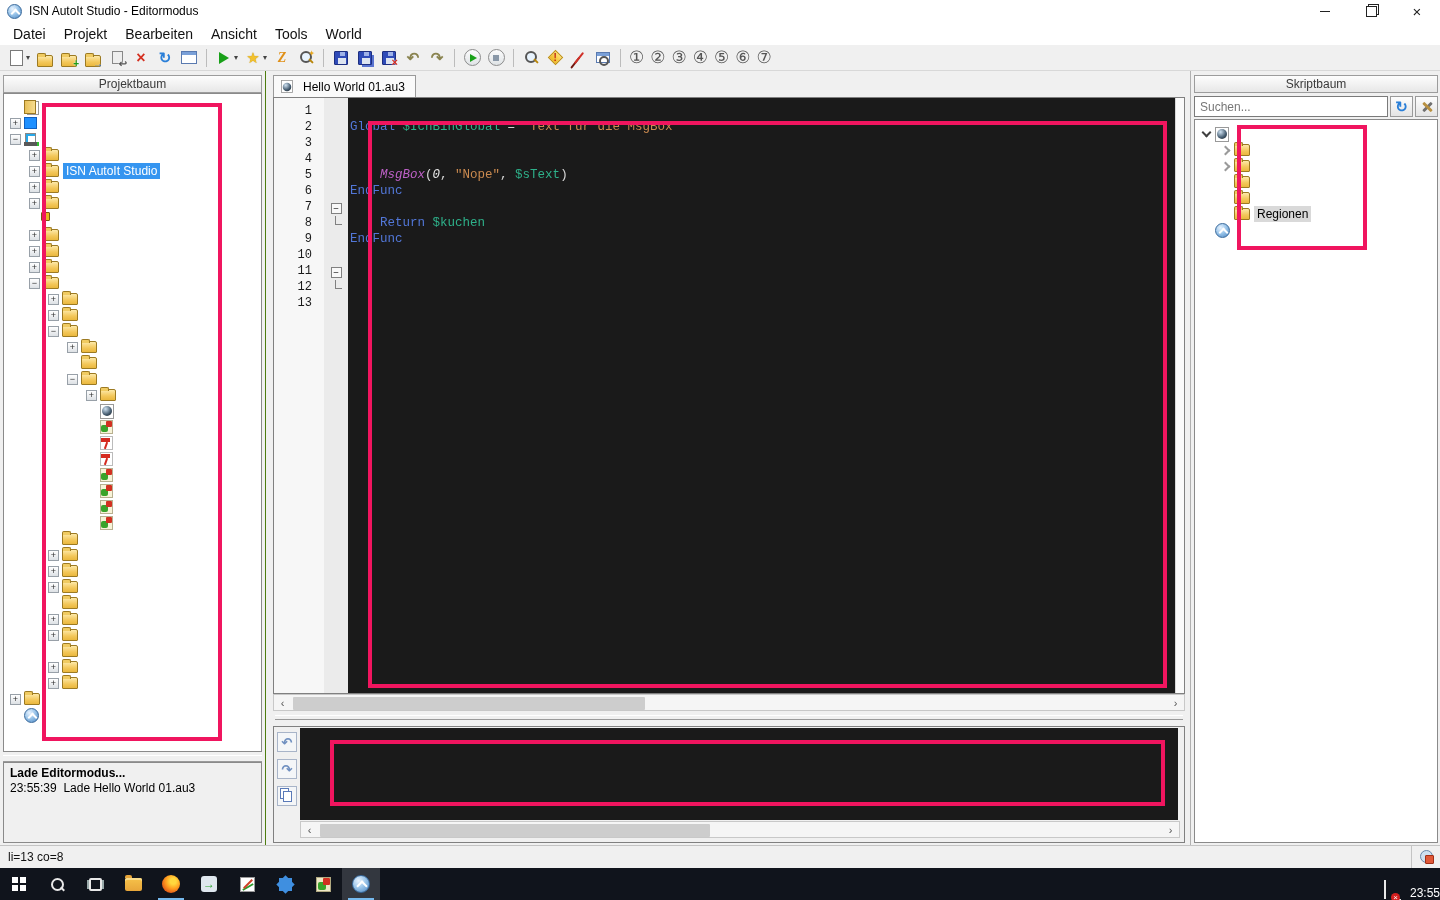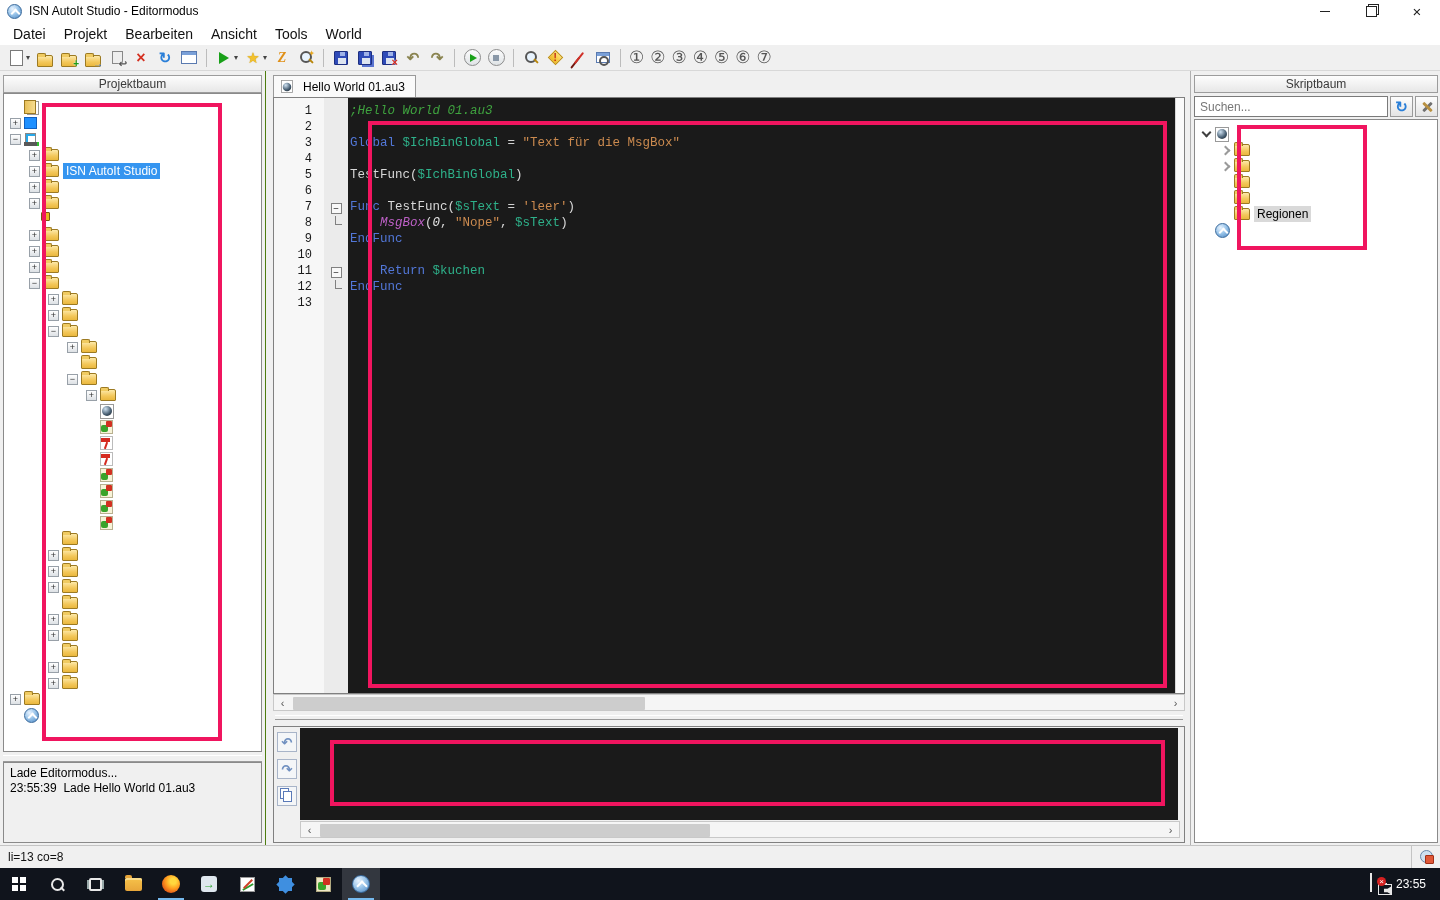--- a/index.html
+++ b/index.html
@@ -63,21 +63,21 @@
   
   .panel-header{position:absolute;height:18px;background:linear-gradient(#fdfdfd,#e7e7e7);border:1px solid #9c9c9c;display:flex;align-items:center;justify-content:center;font-size:12px;color:#3a3a3a}
   .sunken{border:1px solid #8a8a8a;background:#fff}
 
   #left-panel{position:absolute;left:0;top:71px;width:266px;height:774px;background:#f0f0f0;border-right:1px solid #4d7c0f}
   #lp-header{left:3px;top:4px;width:259px}
   #lp-tree{position:absolute;left:3px;top:22px;width:259px;height:659px;overflow:hidden;padding-top:5px}
   #lp-splitter{position:absolute;left:3px;top:684px;width:259px;height:7px;border-top:1px solid #fff;border-bottom:1px solid #9a9a9a}
   #lp-log{position:absolute;left:3px;top:691px;width:259px;height:81px;background:#f0f0f0;border:1px solid #8a8a8a;padding:3px 6px;overflow:hidden}
   .logline{font-size:12px;color:#000;white-space:pre;line-height:15px}
-  .logline.b{font-weight:normal}
+  .logline.b{font-weight:bold}
 
   
   .trow{height:16px;display:flex;align-items:center;white-space:nowrap}
   .tind{display:inline-block;height:1px}
   .texp{width:11px;height:11px;min-width:11px;border:1px solid #98a0a8;background:linear-gradient(#fff,#dde1e5);color:#333;font-size:9px;line-height:9px;display:inline-flex;align-items:center;justify-content:center;margin-right:3px}
   .texp-none{width:11px;min-width:11px;height:11px;border:none;background:none;margin-right:3px}
   .chev{width:11px;min-width:11px;height:11px;margin-right:3px;position:relative;background:none;border:none}
   .chev::before{content:"";position:absolute;left:2px;top:2px;width:5px;height:5px;border-right:2px solid #9a9a9a;border-bottom:2px solid #9a9a9a;transform:rotate(-45deg)}
   .chev-d::before{border-color:#404040;transform:rotate(45deg);top:0}
   .ti{display:inline-flex;margin-right:4px;position:relative}
@@ -175,21 +175,21 @@
   .tk-chart{position:relative;width:15px;height:15px;background:#fff;border:1px solid #999;overflow:hidden}
   .tk-chart::before{content:"";position:absolute;left:1px;top:8px;width:12px;height:2px;background:#2a9a2a;transform:rotate(-30deg)}
   .tk-chart::after{content:"";position:absolute;left:1px;top:5px;width:12px;height:2px;background:#d04028;transform:rotate(-45deg)}
   .tk-bluestar{position:relative;width:13px;height:13px;background:#3f8fe0;transform:rotate(45deg)}
   .tk-bluestar::before{content:"";position:absolute;inset:0;background:#3f8fe0;transform:rotate(45deg)}
   .tk-puzzle{position:relative;width:15px;height:15px;background:#efe9c8;border:1px solid #b0a880}
   .tk-puzzle::before{content:"";position:absolute;left:1px;bottom:1px;width:8px;height:8px;background:#3aa32a;border-radius:2px}
   .tk-puzzle::after{content:"";position:absolute;right:0;top:0;width:7px;height:7px;background:#d23020;border-radius:1px}
   .tk-isn{width:18px;height:18px;border-radius:50%;background:radial-gradient(circle at 35% 30%,#eaf4ff,#9cc6ea 45%,#4a85c2);border:1px solid #3a6a9c;position:relative}
   .tk-isn::before{content:"";position:absolute;left:5px;top:6px;width:6px;height:6px;border-left:2px solid #fff;border-top:2px solid #fff;transform:rotate(45deg)}
-  #tray{margin-left:auto;display:flex;align-items:center;gap:6px;padding-right:14px}
+  #tray{margin-left:auto;display:flex;align-items:flex-end;gap:6px;}
   .tr-chevron{width:9px;height:9px;border-left:2px solid #e8e8e8;border-top:2px solid #e8e8e8;transform:rotate(45deg);margin-top:4px}
   .tr-network{position:relative;width:15px;height:12px}
   .tr-network::before{content:"";position:absolute;left:0;top:0;width:12px;height:9px;border:1.5px solid #e8e8e8}
   .tr-network::after{content:"";position:absolute;left:3px;bottom:0;width:6px;height:1.5px;background:#e8e8e8;box-shadow:0 -1.5px 0 -0.5px #e8e8e8}
   .tr-volume{position:relative;width:14px;height:12px}
   .tr-volume::before{content:"";position:absolute;left:0;top:2px;width:10px;height:9px;background:#e8e8e8;clip-path:polygon(0 30%,35% 30%,80% 0,80% 100%,35% 70%,0 70%)}
   .tr-volume::after{content:"×";position:absolute;right:-2px;bottom:-2px;width:9px;height:9px;border-radius:50%;background:#d42020;color:#fff;font-size:8px;line-height:9px;text-align:center}
   .tr-notif{width:14px;height:12px;background:#e8e8e8;clip-path:polygon(0 0,100% 0,100% 72%,55% 72%,35% 100%,35% 72%,0 72%)}
   #clock{color:#fff;font-size:12px}
 
@@ -596,27 +596,24 @@
           <div class="frow"></div>
           <div class="frow">
             <span class="fold-box">−</span>
           </div>
           <div class="frow">
             <span class="fold-tail"></span>
           </div>
           <div class="frow"></div>
         </div>
       <div id="code-area">
-          <div class="cline"><span class="tok-comment">;Hello World 01.au3</span></div>
           <div class="cline"></div>
           <div class="cline"><span class="tok-keyword">Global</span><span class="tok-plain"> </span><span class="tok-var">$IchBinGlobal</span><span class="tok-op"> = </span><span class="tok-string">"Text für die MsgBox"</span></div>
           <div class="cline"></div>
-          <div class="cline"><span class="tok-plain">TestFunc(</span><span class="tok-var">$IchBinGlobal</span><span class="tok-plain">)</span></div>
           <div class="cline"></div>
-          <div class="cline"><span class="tok-keyword">Func</span><span class="tok-plain"> TestFunc(</span><span class="tok-var">$sText</span><span class="tok-op"> = </span><span class="tok-string">'leer'</span><span class="tok-plain">)</span></div>
           <div class="cline"><span class="tok-plain">    </span><span class="tok-func">MsgBox</span><span class="tok-plain">(</span><span class="tok-number">0</span><span class="tok-plain">, </span><span class="tok-string">"Nope"</span><span class="tok-plain">, </span><span class="tok-var">$sText</span><span class="tok-plain">)</span></div>
           <div class="cline"><span class="tok-keyword">EndFunc</span></div>
           <div class="cline"></div>
           <div class="cline"><span class="tok-plain">    </span><span class="tok-keyword">Return</span><span class="tok-plain"> </span><span class="tok-var">$kuchen</span></div>
           <div class="cline"><span class="tok-keyword">EndFunc</span></div>
         </div>
       <div id="editor-vscroll"></div>
     </div>
     <div class="hscroll" id="editor-hscroll">
       <span class="harr">‹</span>

